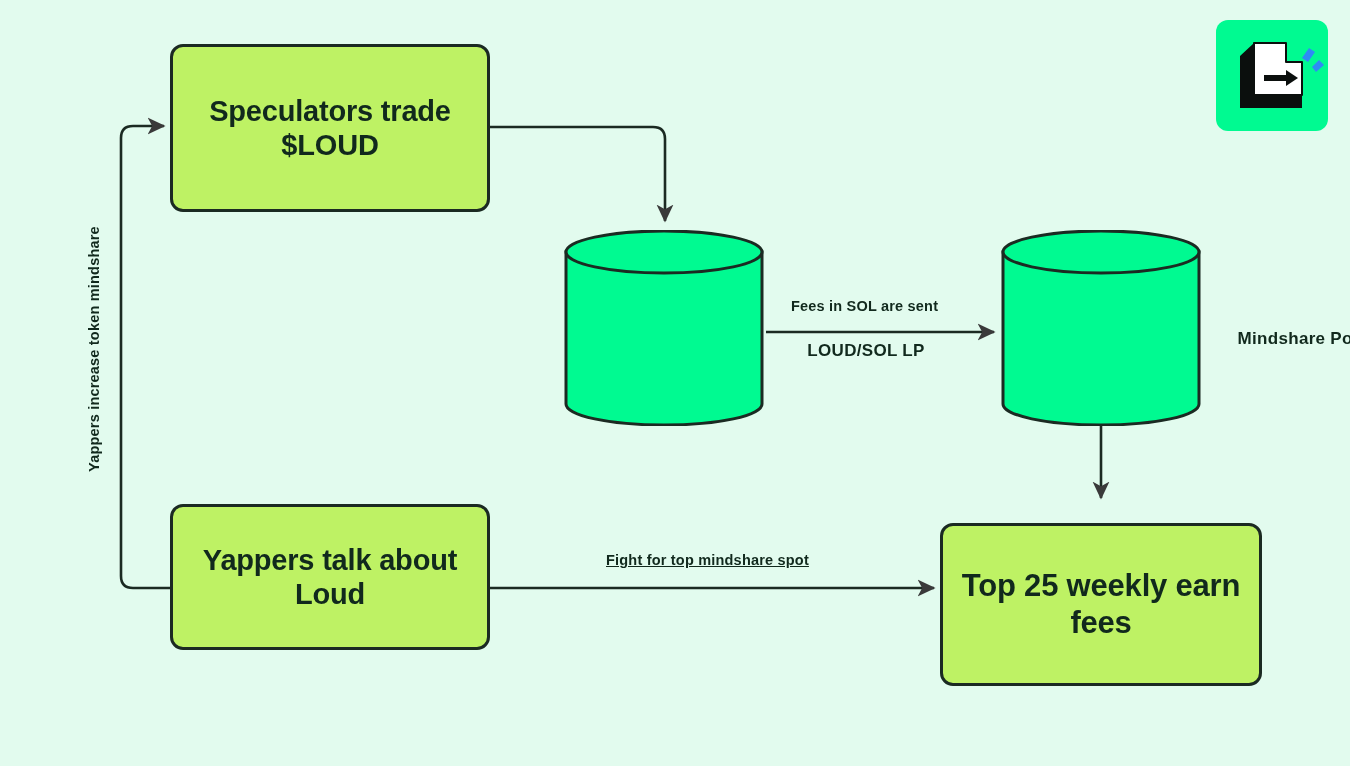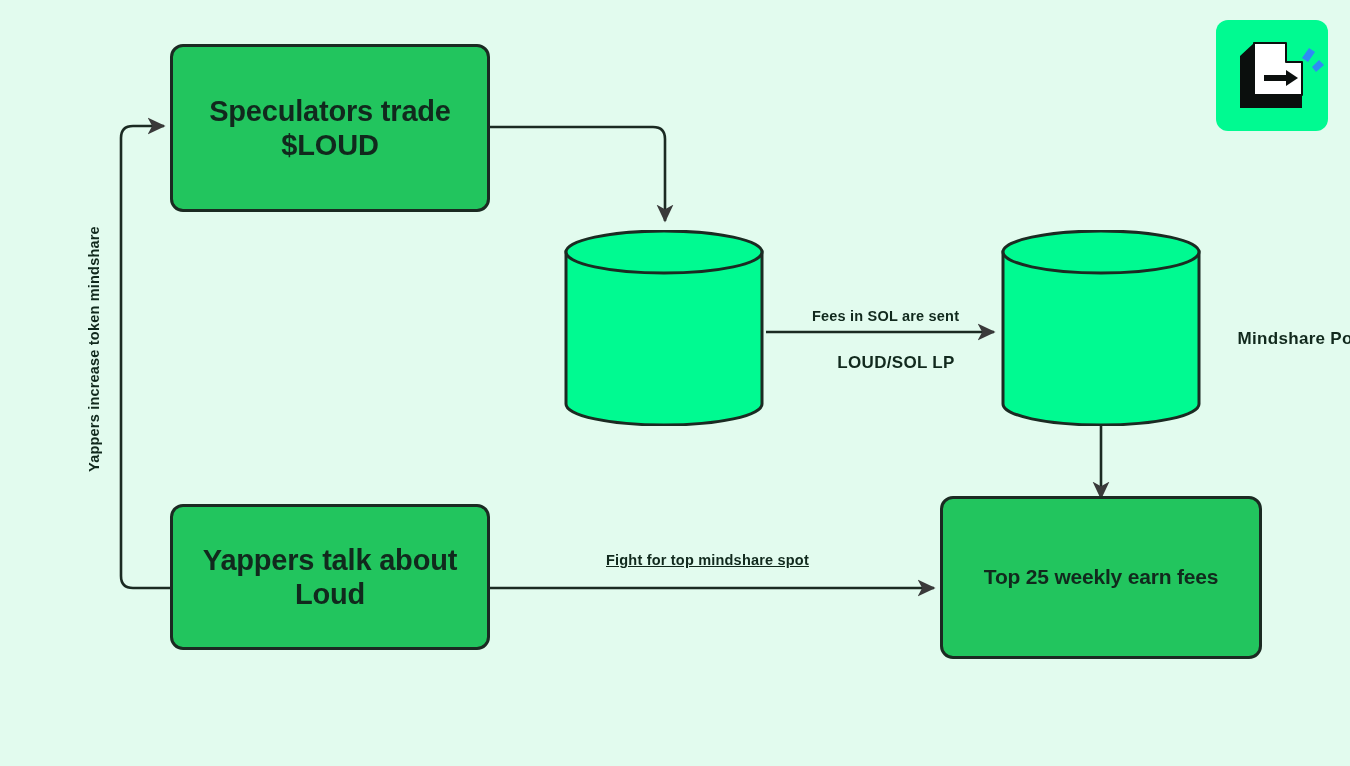--- a/index.html
+++ b/index.html
@@ -20,21 +20,21 @@
   }
   #canvas svg.layer {
     position: absolute;
     top: 0;
     left: 0;
     width: 1350px;
     height: 766px;
   }
   .node-box {
     position: absolute;
-    background: #22c55e;
+    background: #bef264;
     border: 3px solid #1b2a22;
     border-radius: 13px;
     box-sizing: border-box;
     display: flex;
     align-items: center;
     justify-content: center;
     text-align: center;
     color: #11291d;
     font-weight: 700;
     letter-spacing: -0.2px;
@@ -53,24 +53,24 @@
   }
   #node-yappers {
     left: 170px;
     top: 504px;
     width: 320px;
     height: 146px;
     font-size: 29px;
   }
   #node-top25 {
     left: 940px;
-    top: 496px;
+    top: 523px;
     width: 322px;
     height: 163px;
-    font-size: 21px;
+    font-size: 31px;
   }
   .cyl {
     position: absolute;
   }
   .cyl-label {
     position: absolute;
     width: 100%;
     text-align: center;
     color: #11291d;
     font-weight: 700;
@@ -79,44 +79,42 @@
     line-height: 1.35;
     pointer-events: none;
   }
   #cyl-lp {
     left: 563px;
     top: 230px;
     width: 202px;
     height: 196px;
   }
   #cyl-lp .cyl-label {
-    top: 122px;
-    padding-left: 30px;
+    top: 110px;
   }
   #cyl-pool {
     left: 1000px;
     top: 230px;
     width: 202px;
     height: 196px;
   }
   #cyl-pool .cyl-label {
     top: 98px;
   }
   .edge-label {
     position: absolute;
     color: #11291d;
     font-weight: 700;
     font-size: 14.5px;
     letter-spacing: 0.2px;
     white-space: nowrap;
   }
   #edge-label-fees {
     left: 791px;
-    top: 308px;
-    margin-left: 21px;
+    top: 298px;
   }
   #edge-label-fight {
     left: 606px;
     top: 552px;
     text-decoration: underline;
   }
   #edge-label-mindshare {
     left: -66px;
     top: 341px;
     width: 320px;

